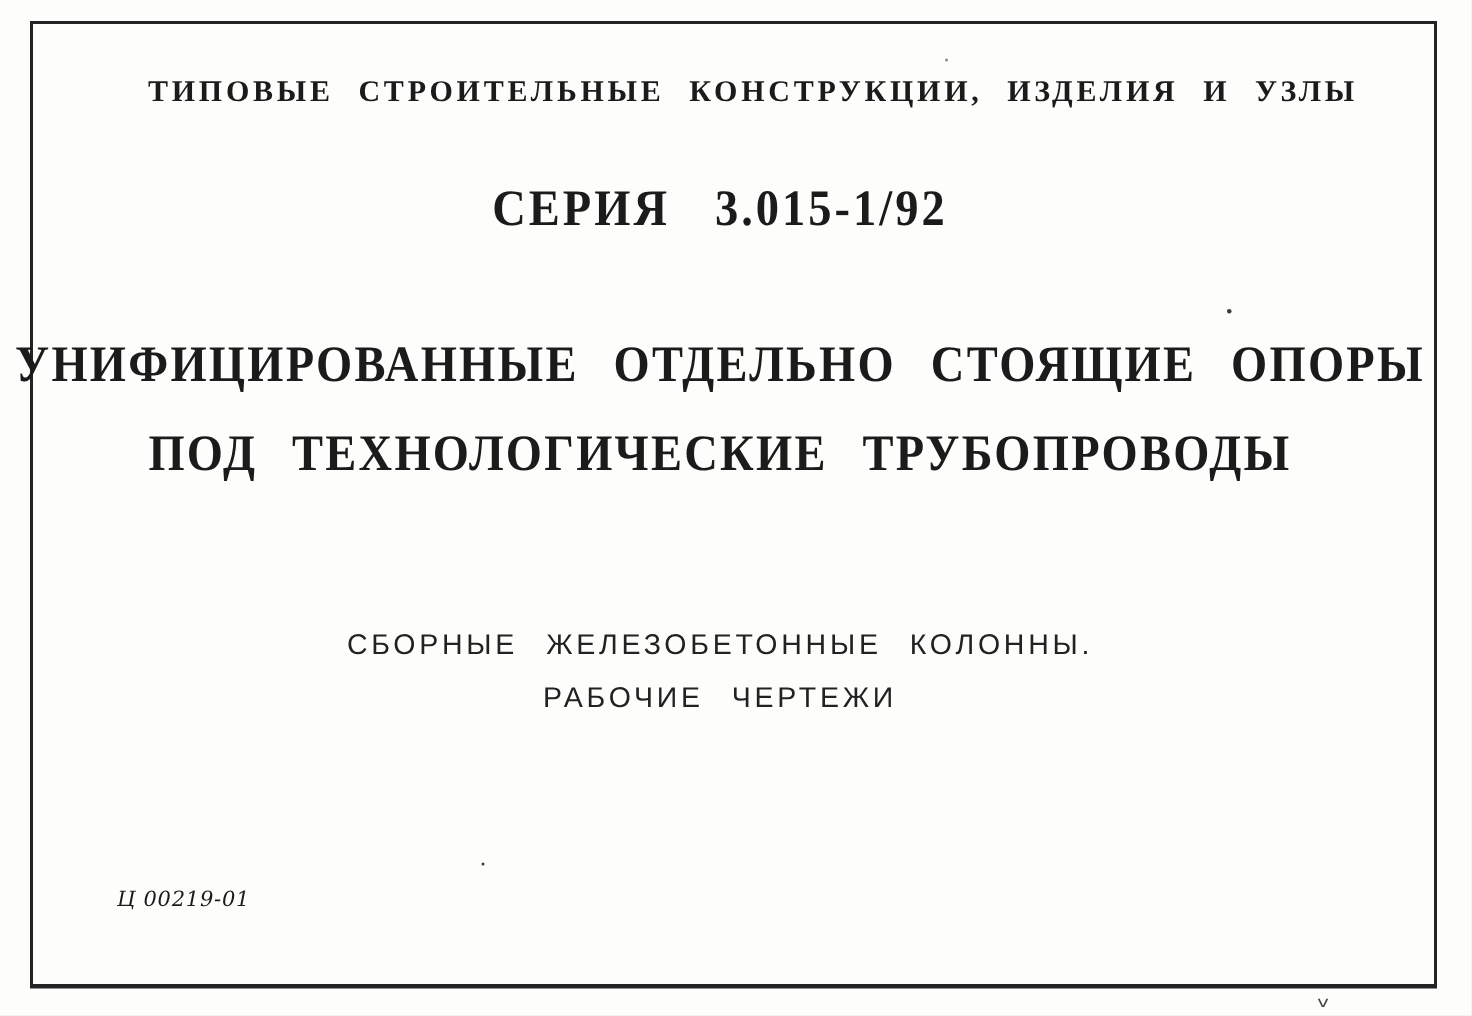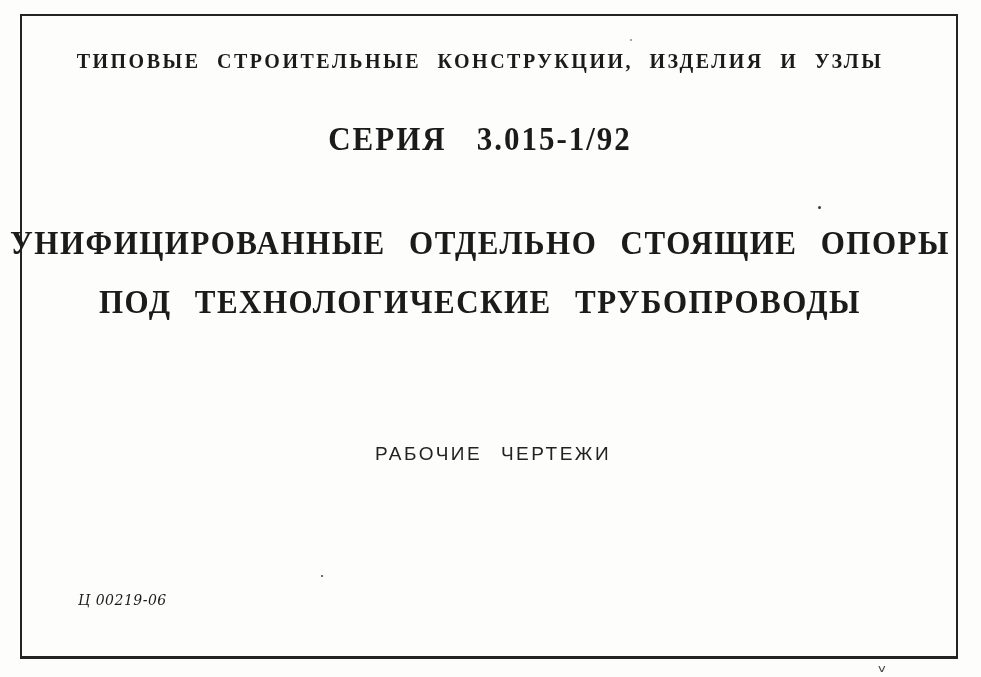--- a/index.html
+++ b/index.html
@@ -37,20 +37,21 @@
   .tall {
     transform: scaleY(1.10);
     transform-origin: center top;
   }
   .doc-header {
     top: 50px;
     font-size: 20px;
     font-weight: bold;
     letter-spacing: 2.5px;
     word-spacing: 9px;
+    margin-left: 22px;
   }
   .series-line {
     top: 119px;
     font-size: 31px;
     font-weight: bold;
     letter-spacing: 2px;
   }
   .series-line .series-number { margin-left: 30px; }
   .doc-title {
     top: 213px;
@@ -75,21 +76,21 @@
   .issue-line .issue-suffix { font-size: 28px; }
   .subtitle {
     font-family: "Liberation Sans", sans-serif;
     font-size: 19px;
     font-weight: normal;
     letter-spacing: 2.5px;
     word-spacing: 11px;
     color: #222;
   }
   .subtitle-1 { top: 420px; }
-  .subtitle-2 { top: 443px; padding-left: 13px; }
+  .subtitle-2 { top: 455px; }
   .stamp {
     position: absolute;
     left: 78px;
     top: 592px;
     font-family: "DejaVu Serif", serif;
     font-style: italic;
     font-size: 14px;
     letter-spacing: 0.5px;
     white-space: nowrap;
   }
@@ -123,23 +124,24 @@
   <div class="txt series-line tall">
     <span>СЕРИЯ</span><span class="series-number">3.015-1/92</span>
   </div>
 
   <div class="txt doc-title tall">
     <div>УНИФИЦИРОВАННЫЕ ОТДЕЛЬНО СТОЯЩИЕ ОПОРЫ</div>
     <div>ПОД ТЕХНОЛОГИЧЕСКИЕ ТРУБОПРОВОДЫ</div>
   </div>
 
 
+  <div class="txt subtitle subtitle-1">СБОРНЫЕ ЖЕЛЕЗОБЕТОННЫЕ КОЛОННЫ.</div>
 
   <div class="txt subtitle subtitle-2">РАБОЧИЕ ЧЕРТЕЖИ</div>
 
-  <div class="stamp">Ц 00219-06</div>
+  <div class="stamp">Ц 00219-01</div>
 
   <div class="speck speck-1"></div>
   <div class="speck speck-2"></div>
   <div class="speck speck-3"></div>
   <div class="scan-mark">v</div>
 
 </div>
 
 </body></html>

